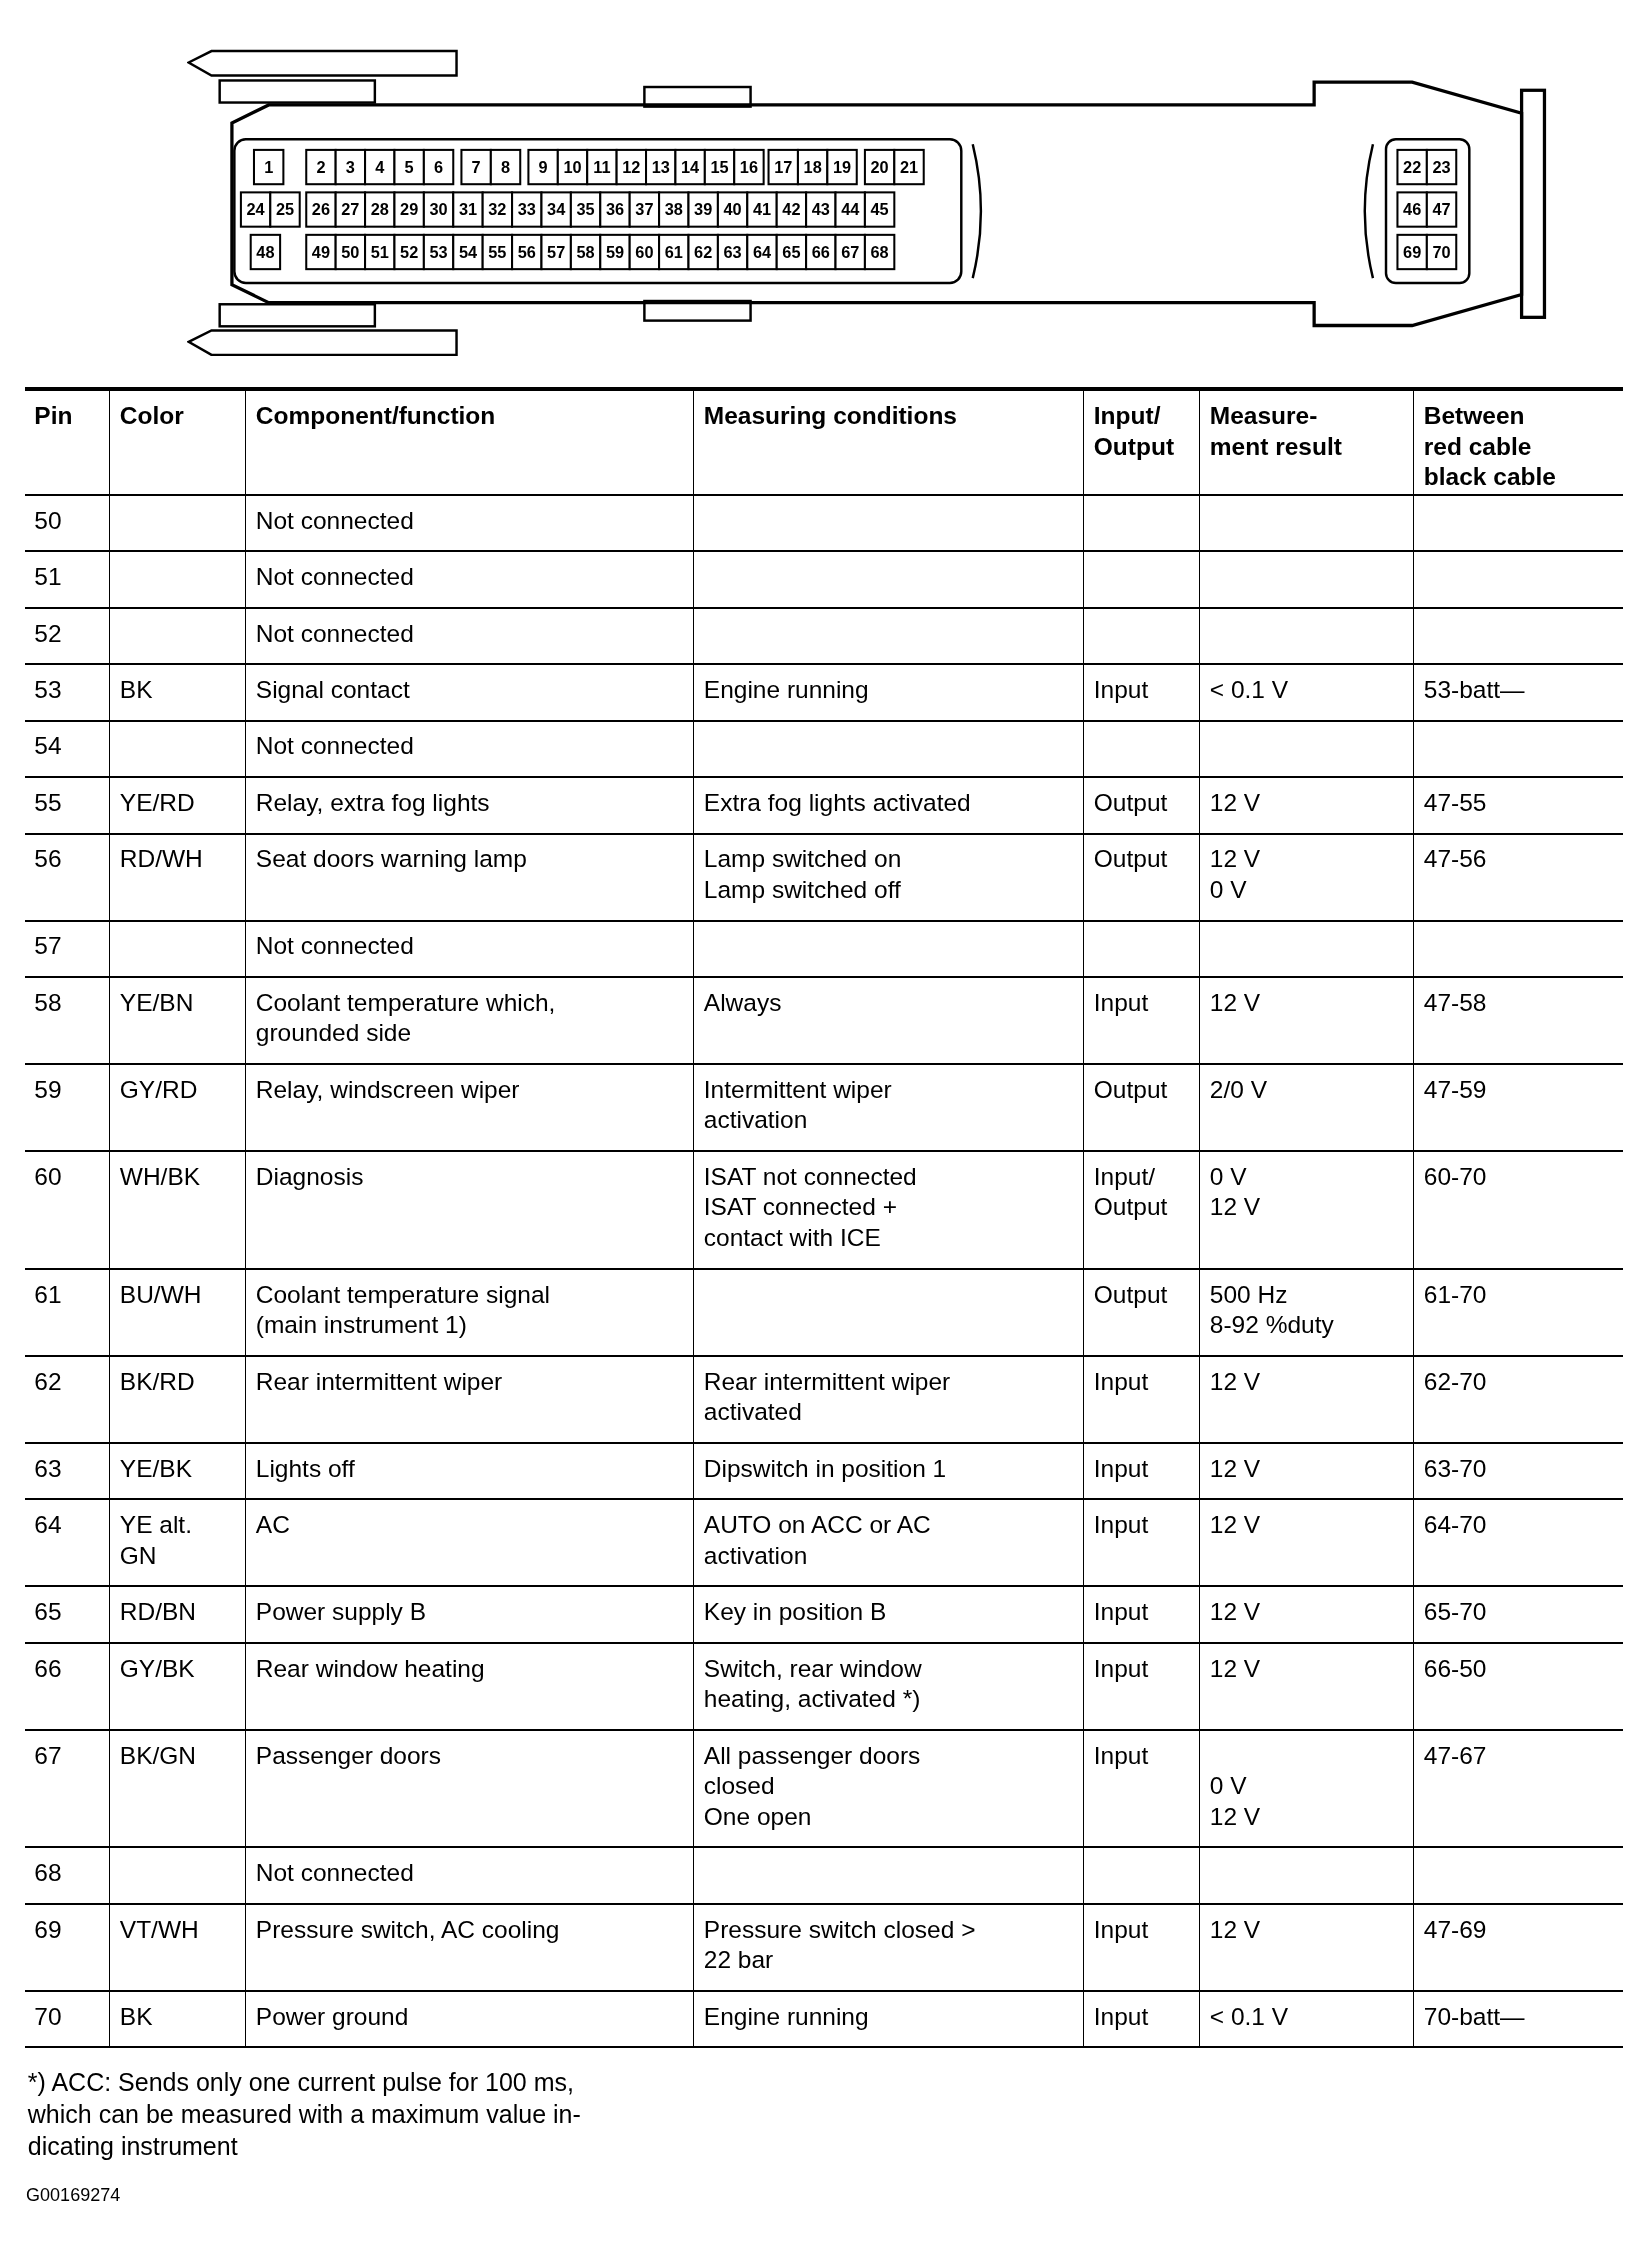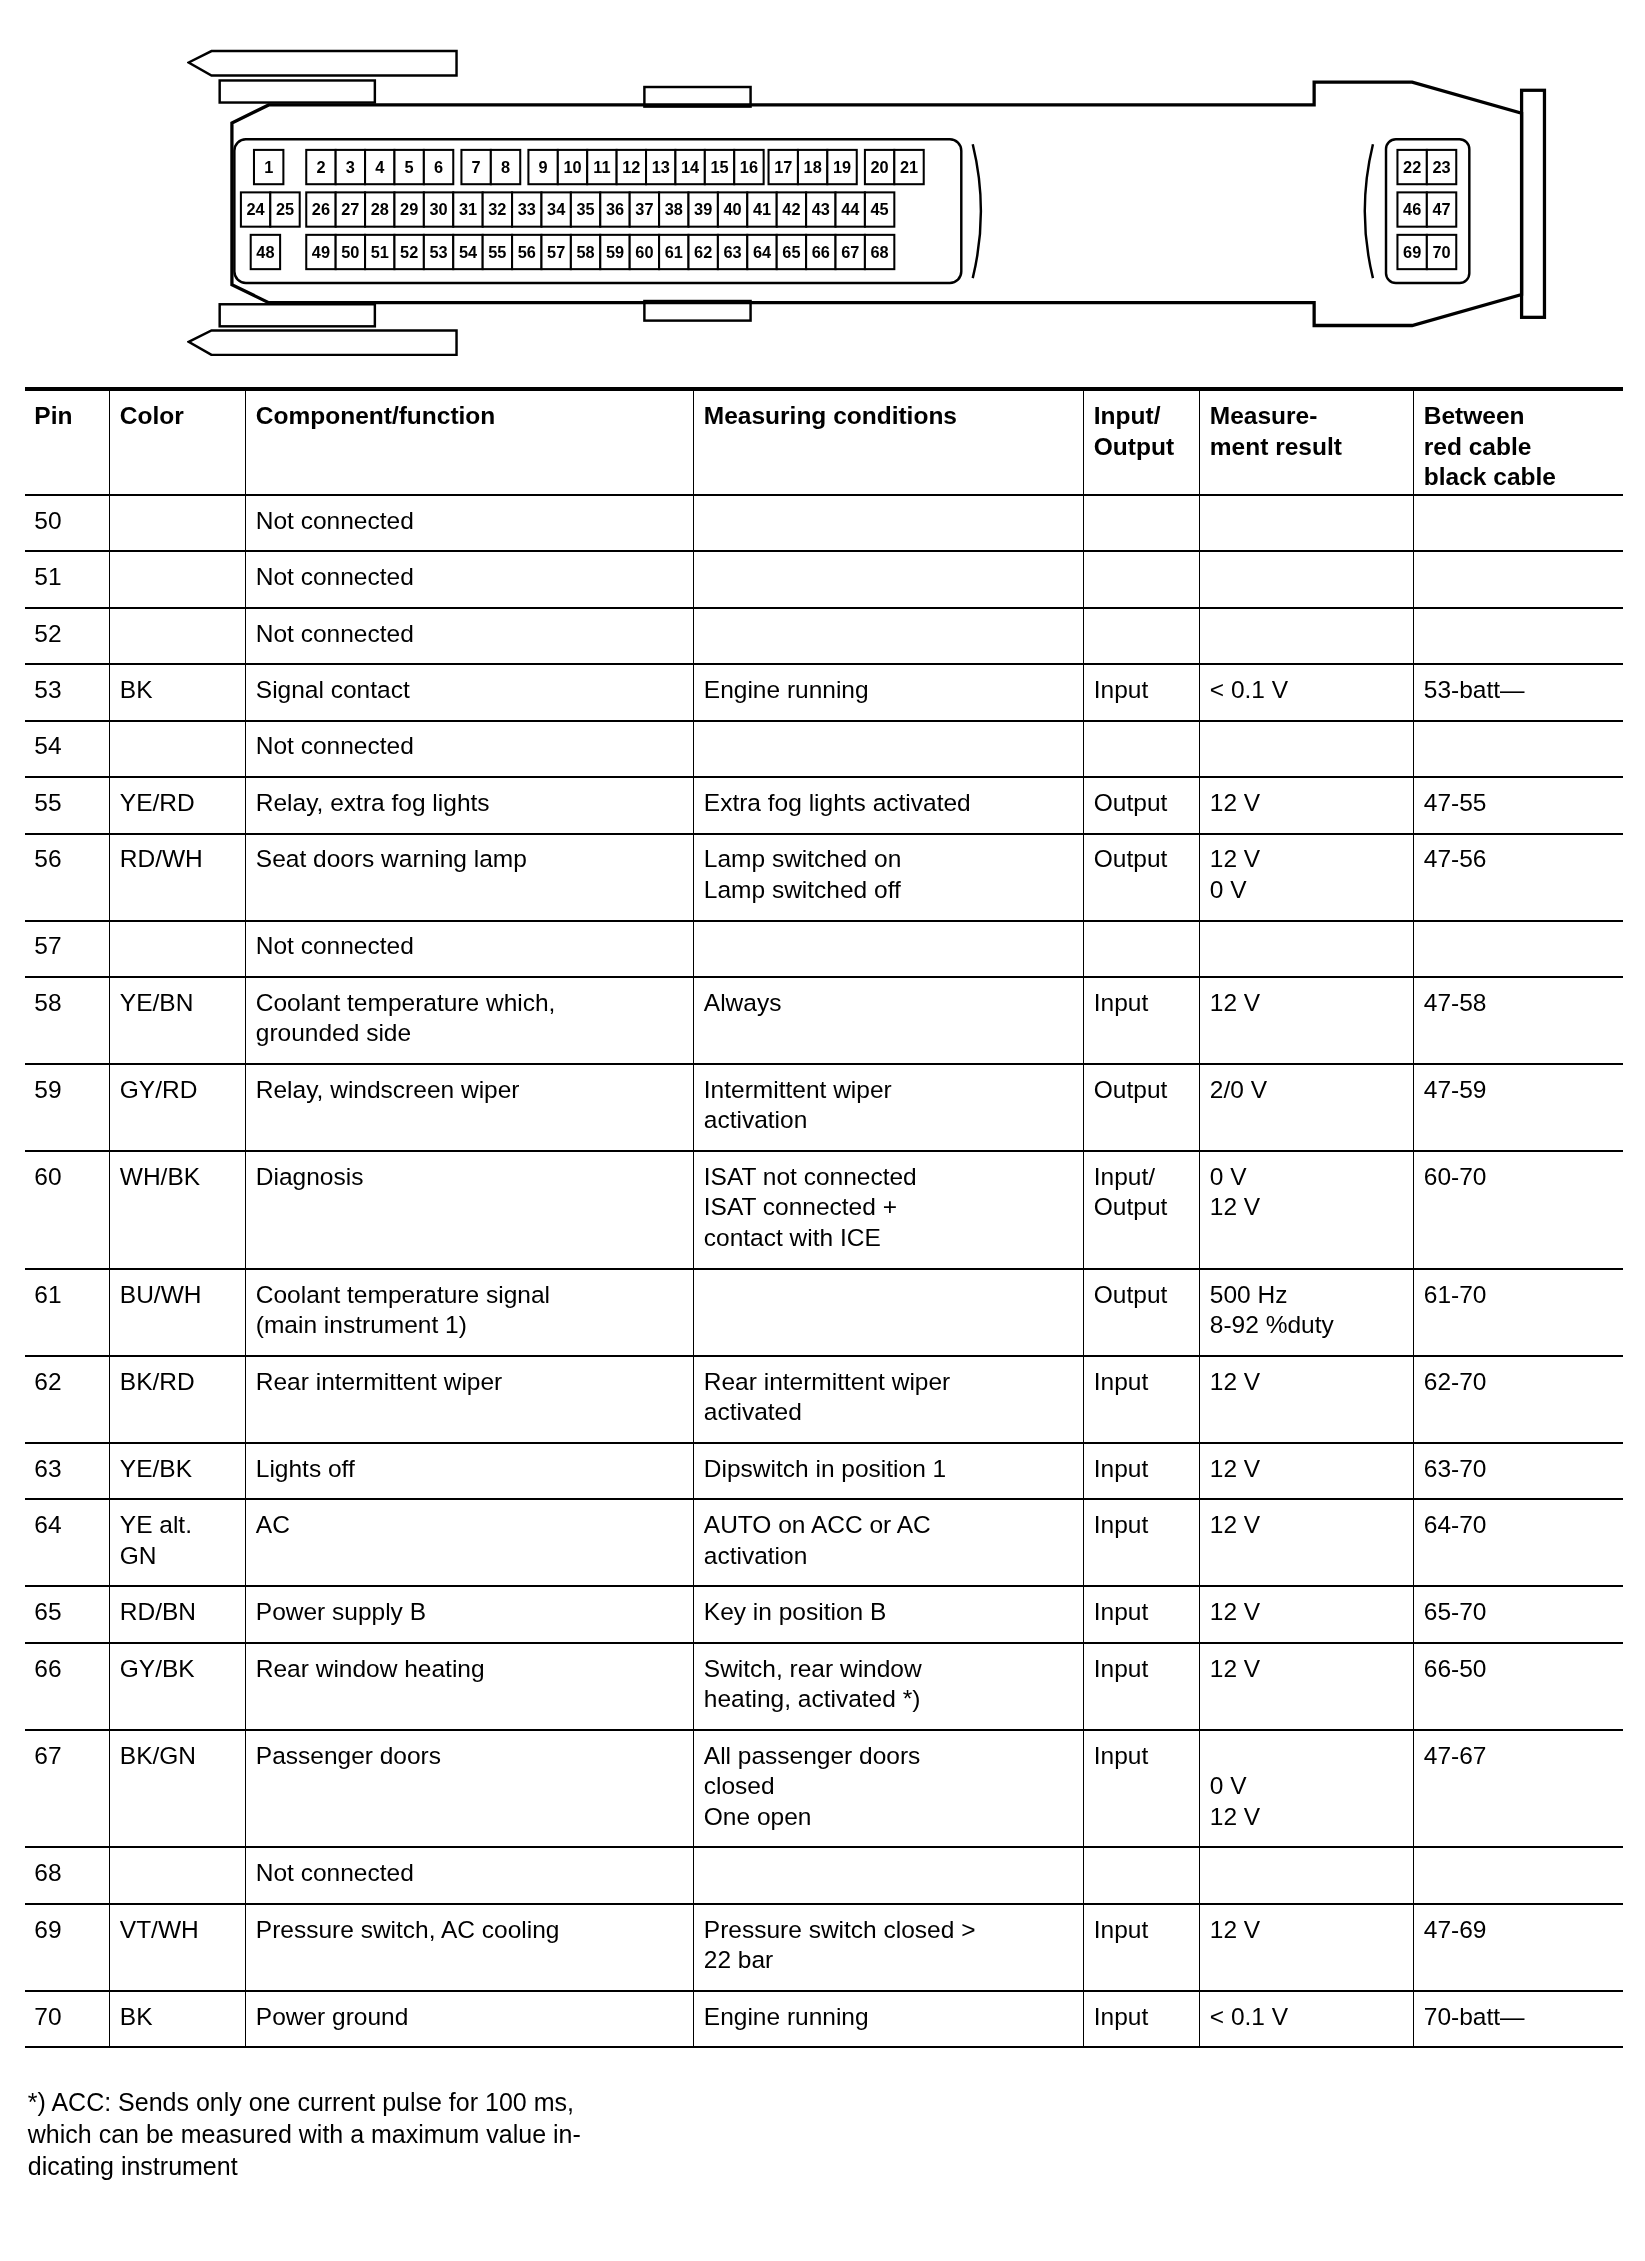--- a/index.html
+++ b/index.html
@@ -68,21 +68,21 @@
   table.pinout th {
     font-weight: bold;
     padding-bottom: 1px;
   }
   table.pinout th:first-child,
   table.pinout td:first-child { border-left: none; }
   table.pinout th:last-child,
   table.pinout td:last-child { border-right: none; }
   
   .footnote {
-    margin-top: 38px;
+    margin-top: 18px;
     margin-left: 3.3px;
     font-size: 25px;
     line-height: 1.28;
     white-space: pre-line;
     max-width: 899px;
   }
   .figure-code {
     margin-top: 23px;
     margin-left: 1.6px;
     font-size: 18px;
@@ -633,15 +633,16 @@
           <td>&lt; 0.1 V</td>
           <td>70-batt—</td>
         </tr>
       </tbody>
   </table>
 
   <div class="footnote">*) ACC: Sends only one current pulse for 100 ms,
 which can be measured with a maximum value in-
 dicating instrument</div>
 
+  <div class="figure-code">G00169274</div>
 
 </div>
 
 
 </body></html>

